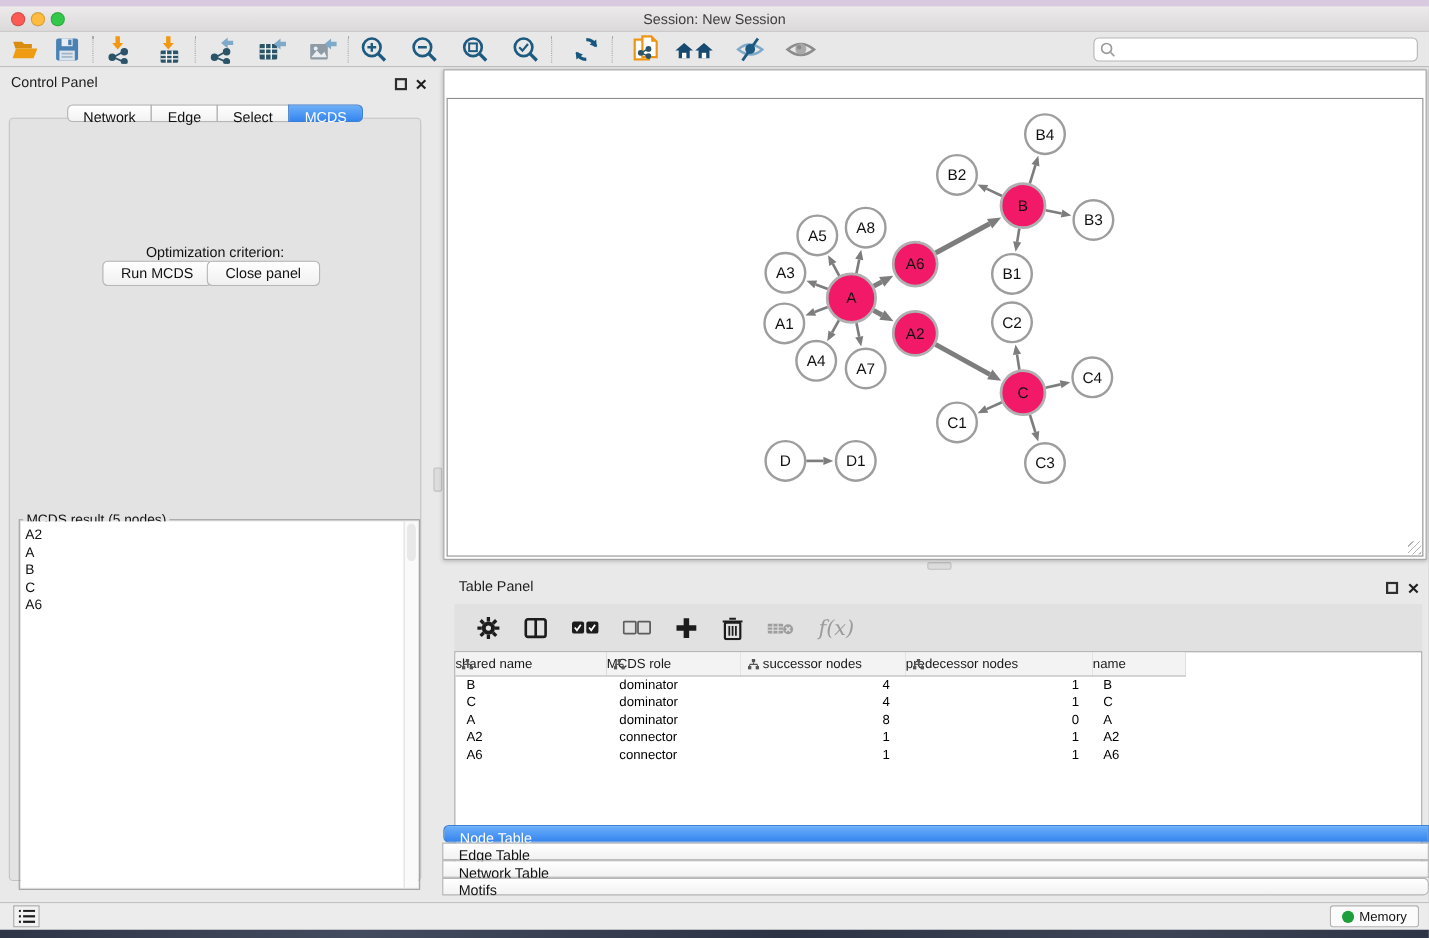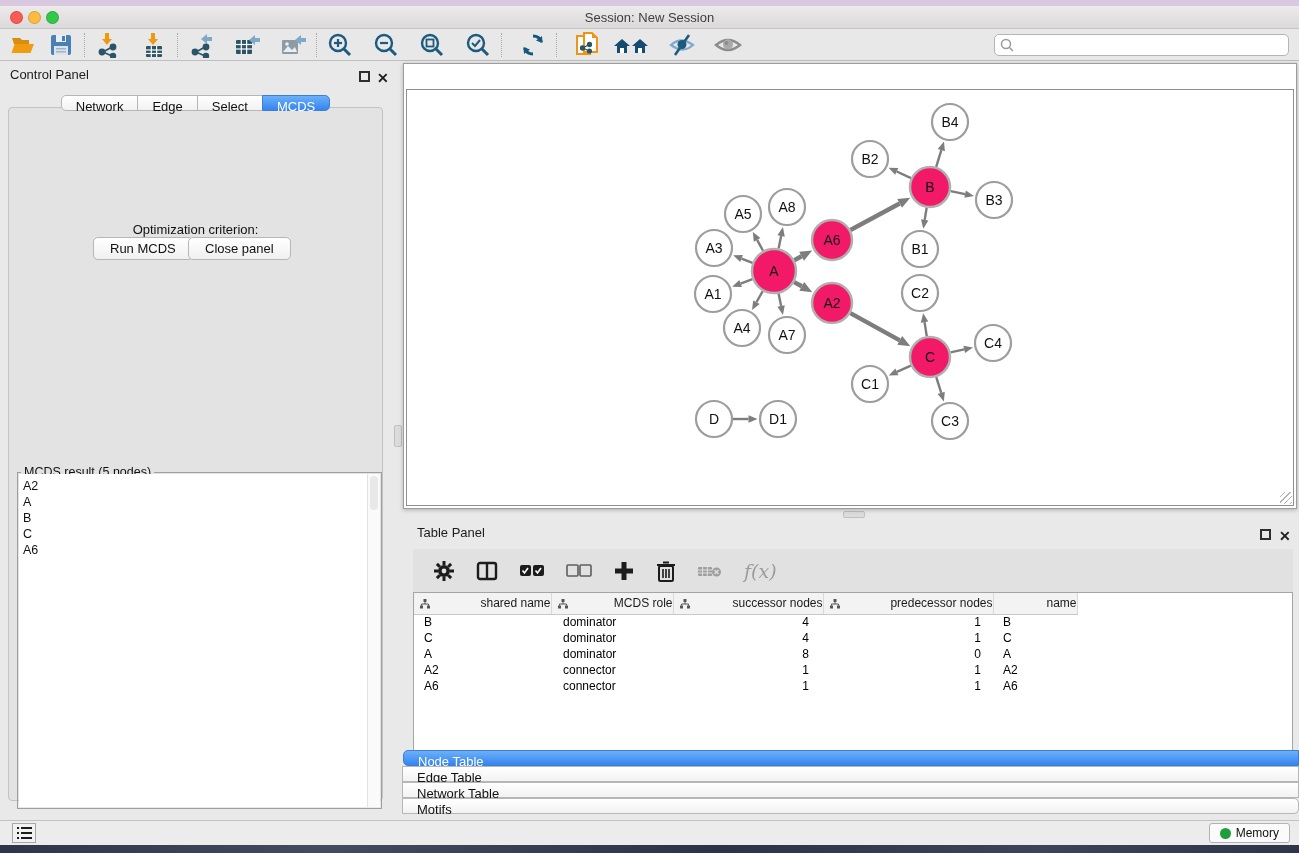--- a/index.html
+++ b/index.html
@@ -86,21 +86,21 @@
   .tp-head { position:absolute; top:5px; left:14px; font-size:13px; color:#1c1c1c; }
   .tp-float { top:9px; left:857px; } .tp-close { position:absolute; top:7px; left:876px; }
   .tp-toolbar { position:absolute; top:29px; left:10px; right:6px; height:43px; background:#e2e1e1;
       display:flex; align-items:center; gap:21px; padding-left:20px; }
   .tp-tool { display:flex; align-items:center; justify-content:center; height:30px; cursor:default;text-align:right; }
   .fx { font-family:"DejaVu Serif", serif; font-style:italic; font-size:19px; color:#9b9b9b; }
   .tp-table-wrap { position:absolute; top:72px; left:10px; right:6px; bottom:32px; background:#fff;
       border:1px solid #a5a5a5; overflow:hidden; }
   table.node-table { border-collapse:collapse; width:663px; table-layout:fixed; }
   .node-table th { height:21px; background:#f3f3f3; border-bottom:1px solid #c9c9c9; border-right:1px solid #d9d9d9;
-      font-weight:normal; font-size:12px; color:#1a1a1a; position:relative; text-align:right; }
+      font-weight:normal; font-size:12px; color:#1a1a1a; position:relative; text-align:left; }
   .th-icon { position:absolute; left:6px; top:6px; }
   .node-table td { height:16px; font-size:12px; color:#000; padding:0; white-space:nowrap; }
   .node-table td.l { text-align:left; } .node-table td.r { text-align:right; }
   .tp-tabs { bottom:6px; left:0; width:100%; justify-content:center; position:absolute;flex-direction:column; }
 
   
   .statusbar { position:absolute; left:0; right:0; bottom:8px; height:25px; background:#ececec; border-top:1px solid #c2c2c2; }
   .list-btn { position:absolute; left:12px; top:2px; width:24px; height:20px; background:#f2f2f2;
       border:1px solid #a8a8a8; display:flex; align-items:center; justify-content:center; }
   .memory-btn { position:absolute; right:9px; top:2px; height:20px; background:#fbfbfb; border:1px solid #b2b2b2;

